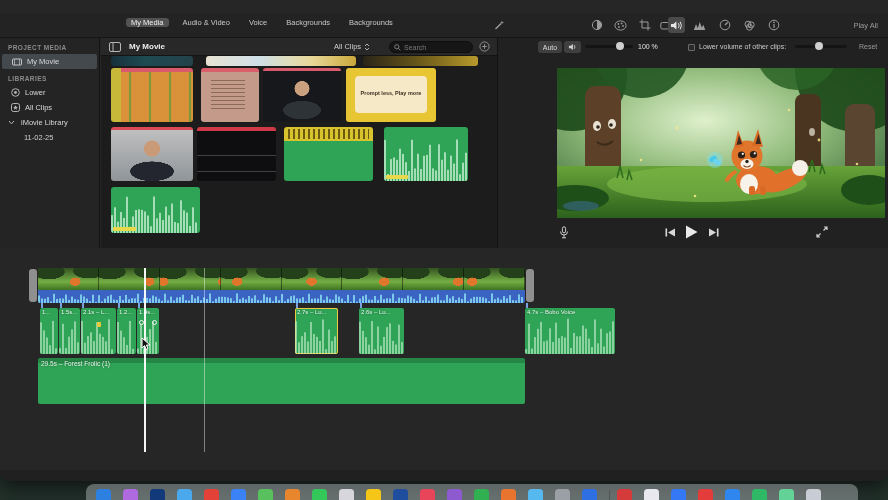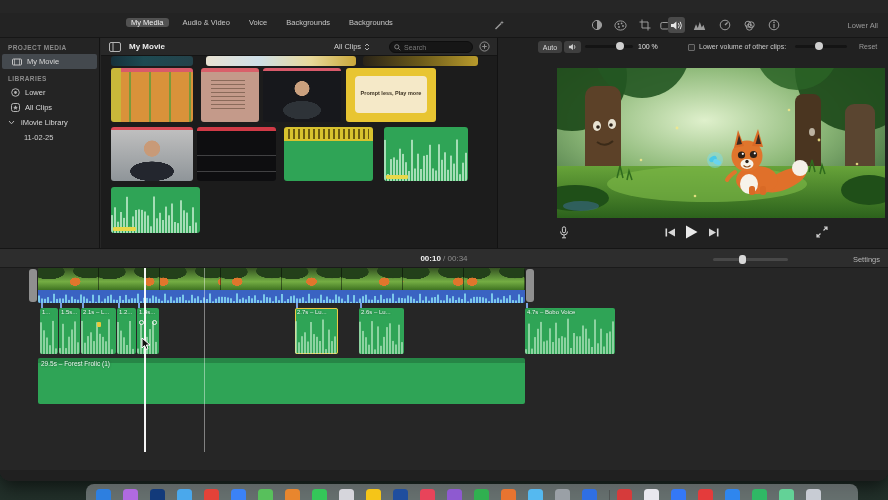--- a/index.html
+++ b/index.html
@@ -152,21 +152,21 @@
           <span class="tab">Voice</span>
           <span class="tab">Backgrounds</span>
           <span class="tab">Backgrounds</span>
         </div>
       <span class="tool" style="left:490px">
         <svg width="12" height="12" viewBox="0 0 12 12">
             <path d="M2.5 10 L8 4.5" stroke="#9c9c9c" stroke-width="1.4"></path>
             <path d="M9 1.5 L9.5 3 L11 3.5 L9.5 4 L9 5.5 L8.5 4 L7 3.5 L8.5 3 Z" fill="#9c9c9c"></path>
           </svg>
       </span>
-      <span class="resetall">Lower All</span>
+      <span class="resetall">Play All</span>
       <div id="adjust-tools">
           <span class="tool" style="left: 588px;">
             <svg width="12" height="12" viewBox="0 0 12 12">
               <circle cx="6" cy="6" r="4.6" fill="none" stroke="currentColor"></circle>
               <path d="M6 1.4 A4.6 4.6 0 0 1 6 10.6 Z" fill="currentColor"></path>
             </svg>
           </span>
           <span class="tool" style="left: 612px;">
             <svg width="13" height="11" viewBox="0 0 13 11">
               <ellipse cx="6.5" cy="5.5" rx="5.6" ry="4.6" fill="none" stroke="currentColor"></ellipse>
@@ -492,27 +492,20 @@
             <rect x="8.9" y="0.5" width="1.6" height="8" fill="#d8d8d8"></rect>
           </svg>
       </span>
       <span class="pctrl" style="left:318px">
         <svg width="12" height="12" viewBox="0 0 12 12">
             <path d="M7.5 4.5 L11 1 M8 1 H11 V4 M4.5 7.5 L1 11 M1 8 V11 H4" stroke="#cfcfcf" fill="none" stroke-width="1.2"></path>
           </svg>
       </span>
     </div>
 
-    <div class="timebar">
-      <span class="timetext"><b>00:10</b><span> / </span><span>00:34</span></span>
-      <span class="slider" style="left:713px;top:9px;width:75px;background:#484848">
-          <span class="knob" style="width: 7px; height: 9px; border-radius: 3px; top: -3.5px; background: rgb(216, 216, 216); left: calc(40% - 4px);"></span>
-        </span>
-      <span class="settings">Settings</span>
-    </div>
 
     <div class="timeline">
       <span class="trimhandle" style="left:29px"></span>
       <span class="trimhandle" style="left:526px"></span>
       <div class="filmstrip" id="filmstrip" style="width: 487px; left: 38px;">
           <div class="frame" style="width: 60.875px; background-position: 0px 0px, 0px 0px, 0px 0px, 0px 0px;"></div>
           <div class="frame" style="width: 60.875px; background-position: 13px 0px, 0px 0px, 0px 0px, 0px 0px;"></div>
           <div class="frame" style="width: 60.875px; background-position: 26px 0px, 0px 0px, 0px 0px, 0px 0px;"></div>
           <div class="frame" style="width: 60.875px; background-position: 39px 0px, 0px 0px, 0px 0px, 0px 0px;"></div>
           <div class="frame" style="width: 60.875px; background-position: 52px 0px, 0px 0px, 0px 0px, 0px 0px;"></div>

